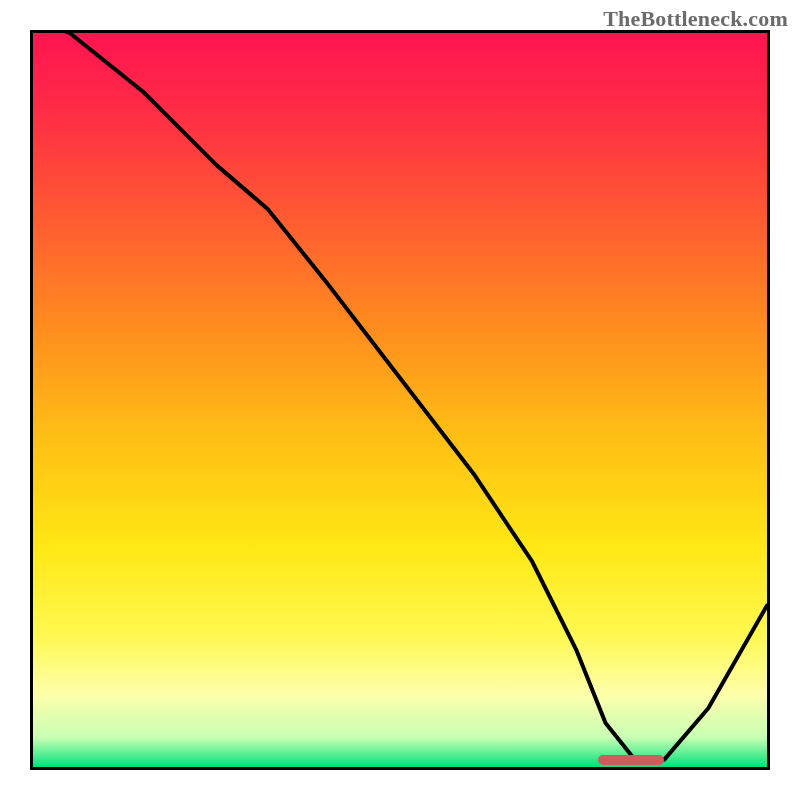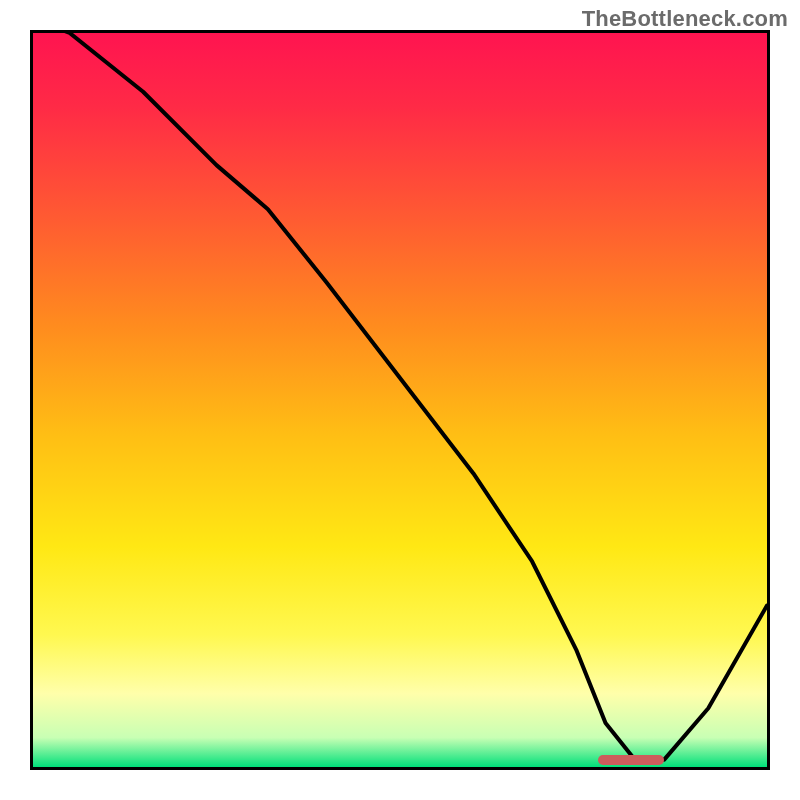--- a/index.html
+++ b/index.html
@@ -8,20 +8,21 @@
     width: 800px;
     height: 800px;
     background: #ffffff;
     font-family: Arial, Helvetica, sans-serif;
     overflow: hidden;
   }
   .stage {
     position: relative;
     width: 800px;
     height: 800px;
+    font-family: Liberation Serif, serif;
   }
   .watermark {
     position: absolute;
     top: 6px;
     right: 12px;
     font-size: 22px;
     font-weight: 600;
     color: #6b6b6b;
     letter-spacing: 0.2px;
     user-select: none;

